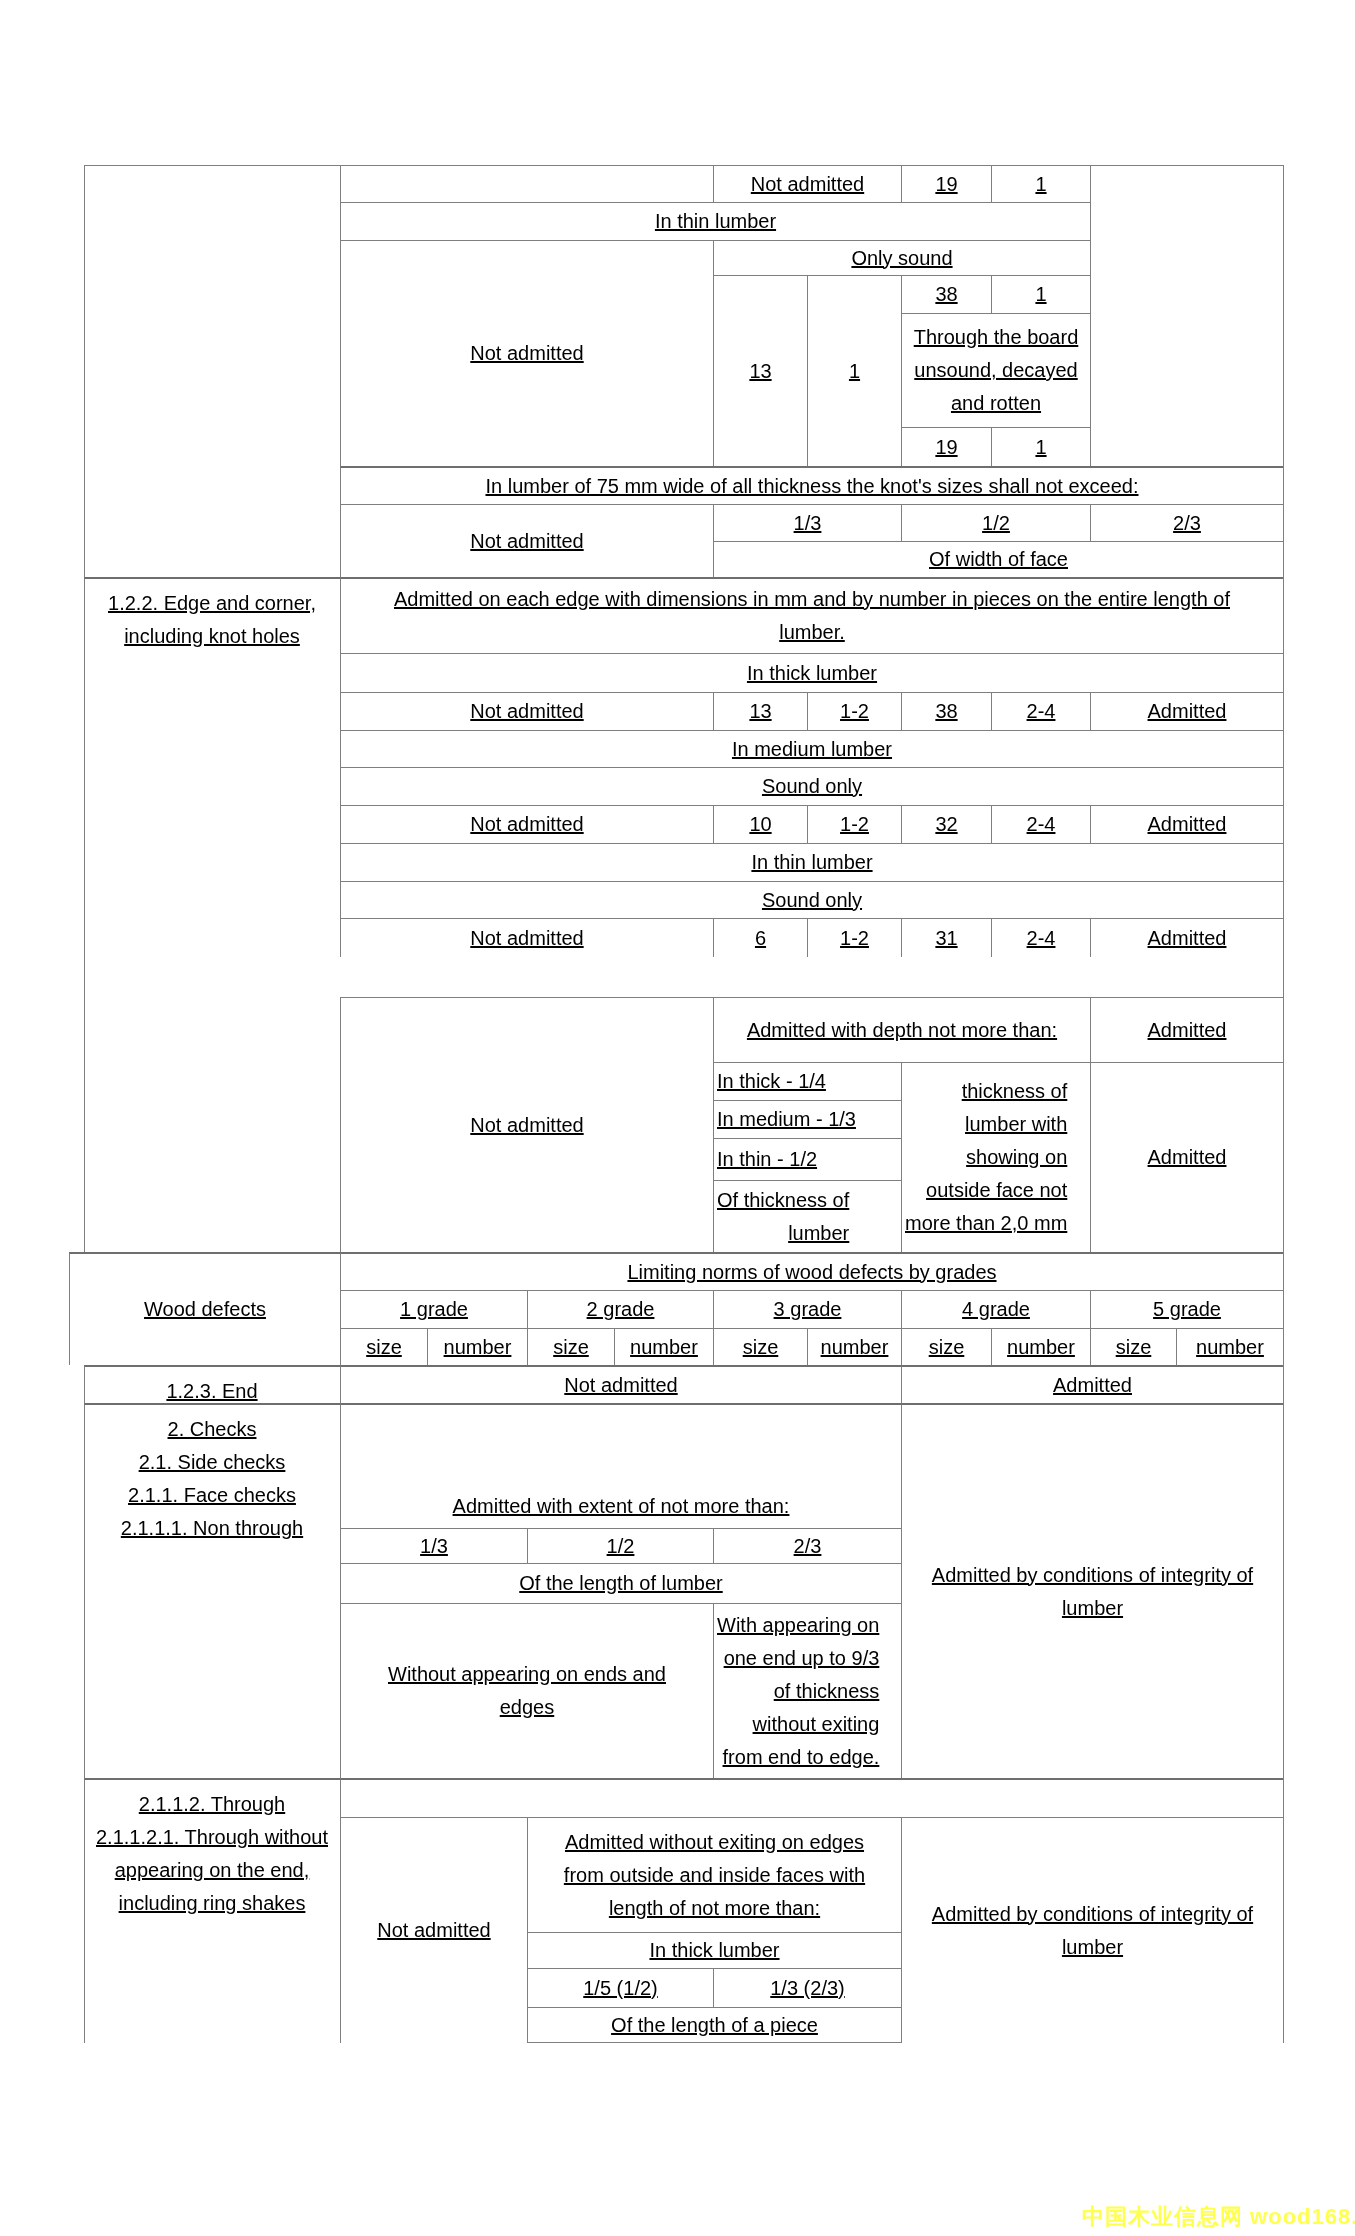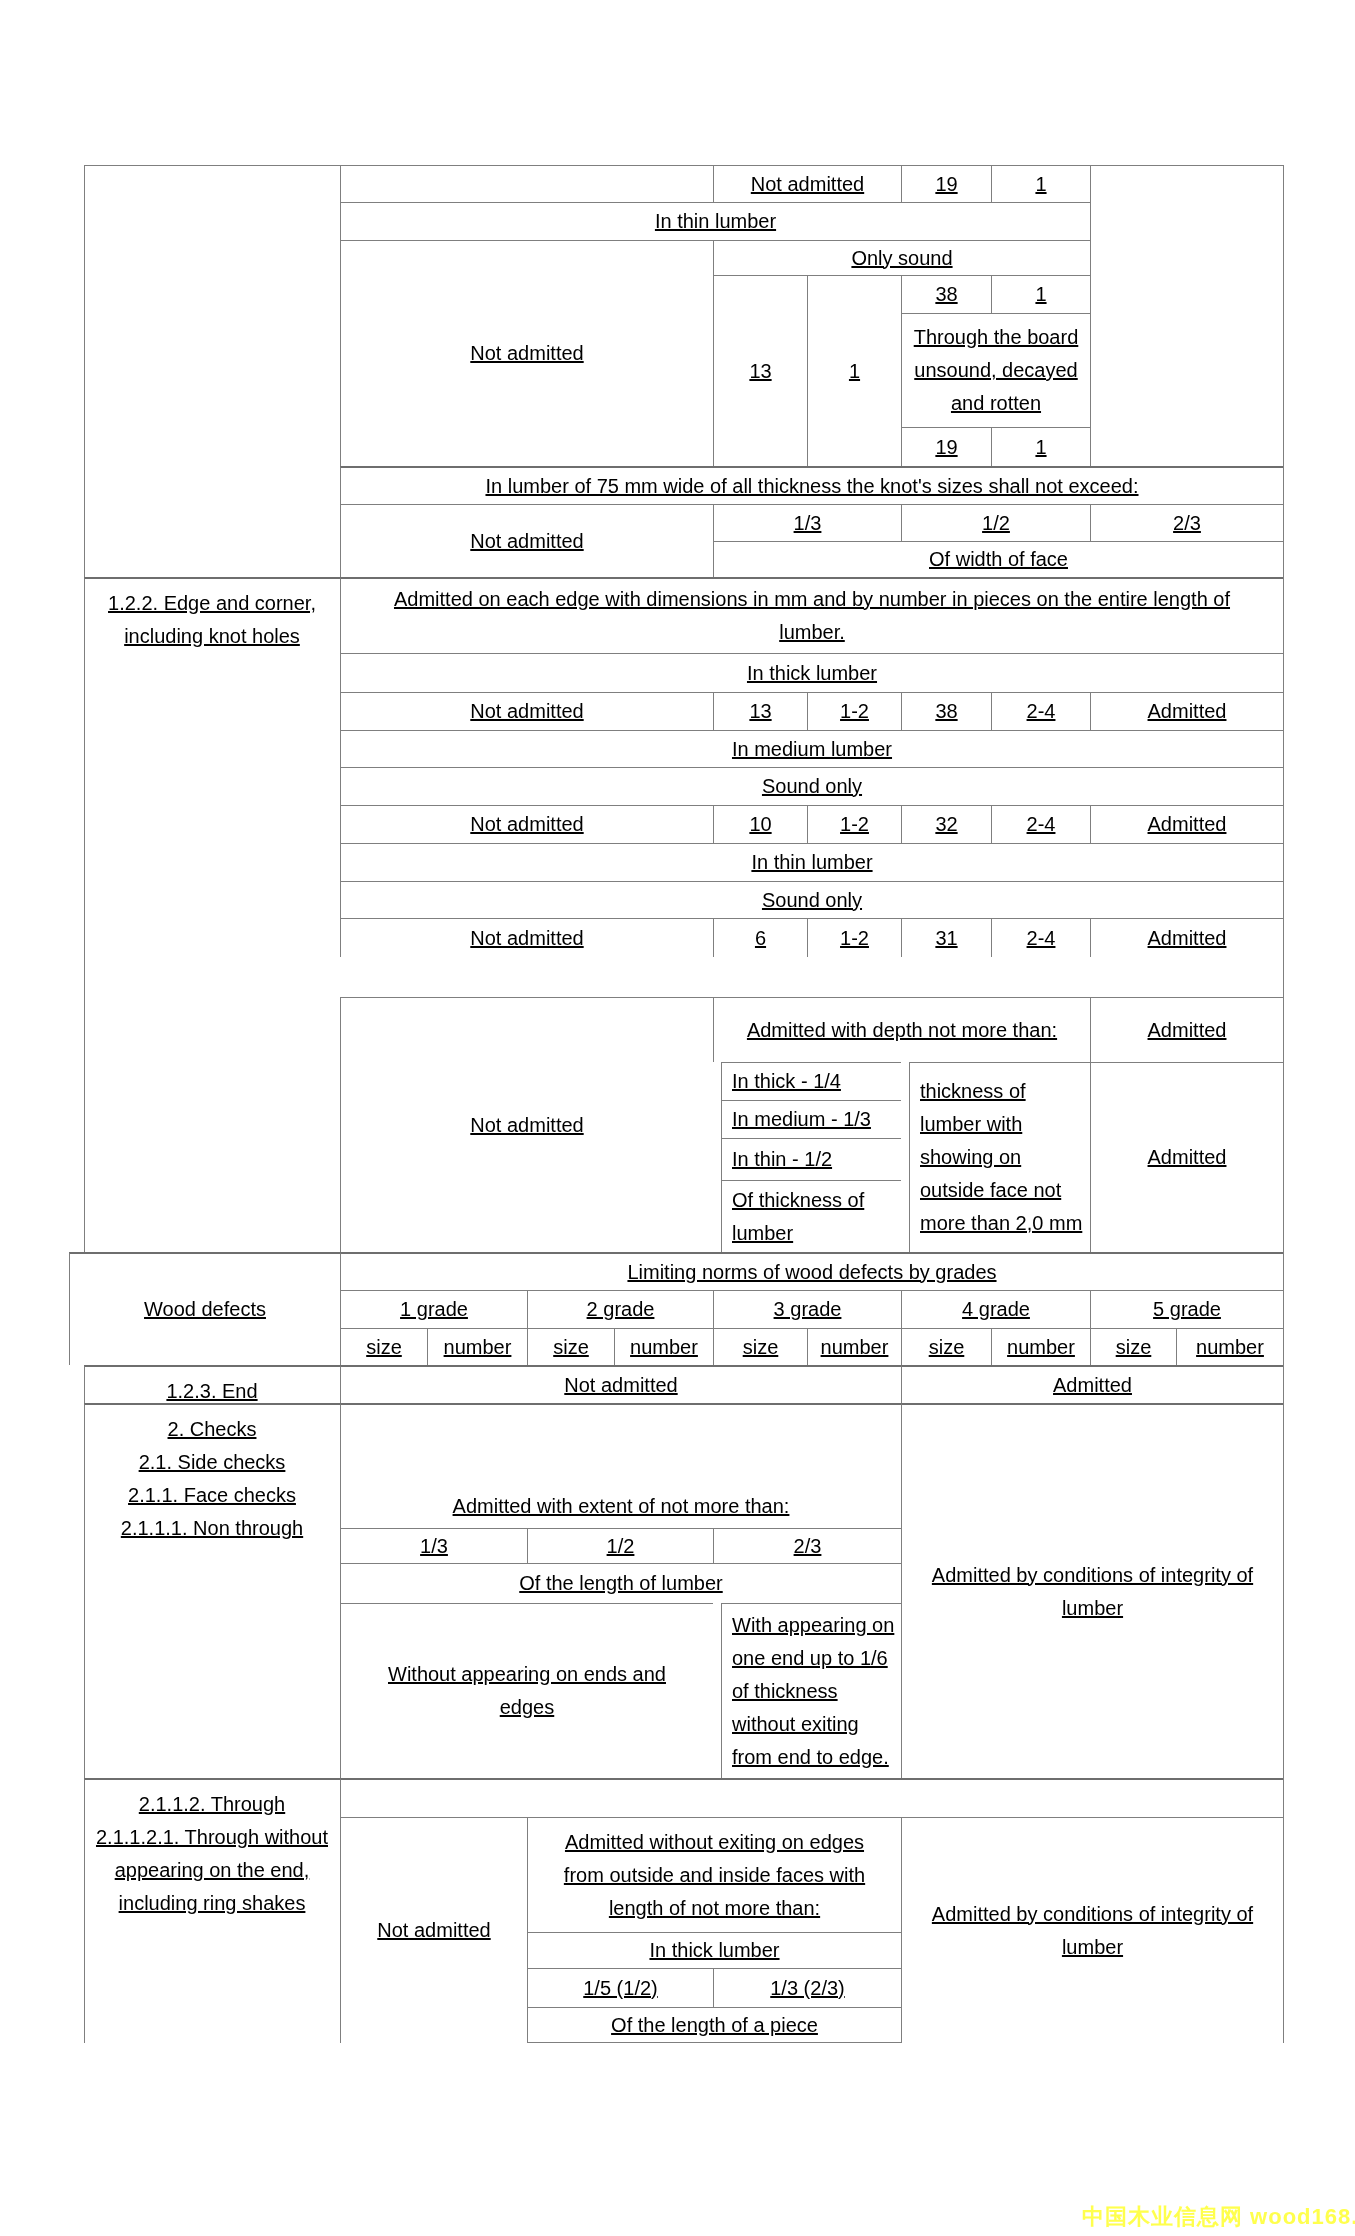--- a/index.html
+++ b/index.html
@@ -19,21 +19,21 @@
   .c {
     border-left:1px solid #7f7f7f; border-top:1px solid #7f7f7f;
     display:flex; align-items:center; justify-content:center;
     text-align:center; font-size:20px; line-height:33px;
     white-space:pre-line; overflow:hidden;
   }
   .tl {
     display:block; text-align:center; padding:8px 4px 0 3px;margin-left:15px;
   }
   .left {
-    justify-content:flex-start; text-align:left; padding-left:10px; padding-right:2px;margin-left:8px;
+    justify-content:flex-start; text-align:right; padding-left:3px; padding-right:2px;
   }
   .bottom { align-items:flex-end; padding-bottom:5px; }
   .thick { border-top-width:2px; border-top-color:#6e6e6e; }
   .bb { border-bottom:1px solid #7f7f7f; }
   .watermark {
     position:absolute; left:1082px; top:2202px;
     font-size:22px; font-weight:bold; letter-spacing:1px; white-space:nowrap;
   }
 </style>
 </head>
@@ -139,21 +139,21 @@
   <div class="c bottom thick" style="grid-area:29/2/30/8">Admitted with extent of not more than:</div>
   <div class="c thick" style="grid-area:29/8/33/12">Admitted by conditions of integrity of
 lumber</div>
   <div class="c" style="grid-area:30/2/31/4">1/3</div>
   <div class="c" style="grid-area:30/4/31/6">1/2</div>
   <div class="c" style="grid-area:30/6/31/8">2/3</div>
   <div class="c" style="grid-area:32/2/33/6">Without appearing on ends and
 edges</div>
   <div class="c" style="grid-area:31/2/32/8">Of the length of lumber</div>
   <div class="c left" style="grid-area:32/6/33/8">With appearing on
-one end up to 1/6
+one end up to 9/3
 of thickness
 without exiting
 from end to edge.</div>
 
   <div class="c tl thick" style="grid-area:33/1/38/2">2.1.1.2. Through
 2.1.1.2.1. Through without
 appearing on the end,
 including ring shakes</div>
   <div class="c thick" style="grid-area:33/2/34/12"></div>
   <div class="c" style="grid-area:34/2/38/4">Not admitted</div>

